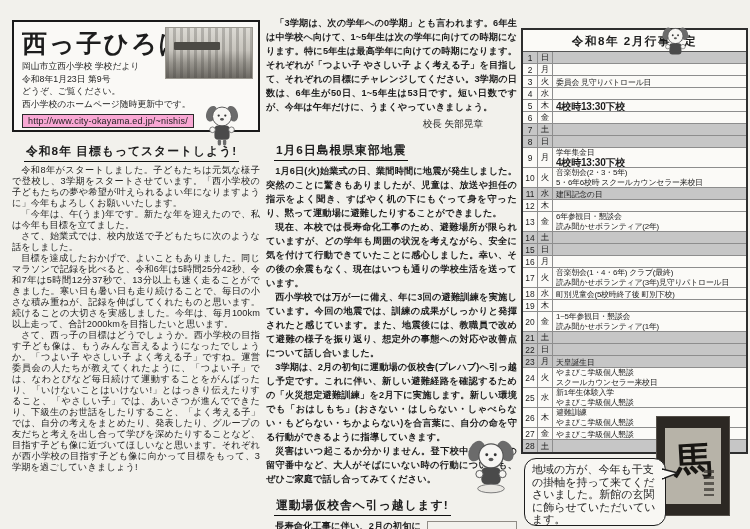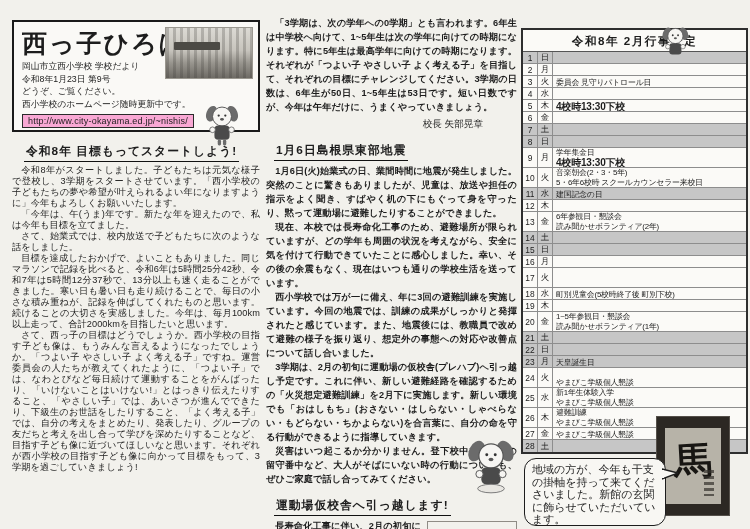--- a/index.html
+++ b/index.html
@@ -296,20 +296,24 @@
           <div class="cal-c"></div>
         </div>
         <div class="cal-row single">
           <div class="cal-d">16</div>
           <div class="cal-w">月</div>
           <div class="cal-c"></div>
         </div>
         <div class="cal-row double">
           <div class="cal-d">17</div>
           <div class="cal-w">火</div>
+          <div class="cal-c">
+            <div>音楽朝会(1・4・6年) クラブ(最終)</div>
+            <div>読み聞かせボランティア(3年)見守りパトロール日</div>
+          </div>
         </div>
         <div class="cal-row single">
           <div class="cal-d">18</div>
           <div class="cal-w">水</div>
           <div class="cal-c">
             <div>町別児童会(5校時終了後 町別下校)</div>
           </div>
         </div>
         <div class="cal-row single">
           <div class="cal-d">19</div>
@@ -339,20 +343,21 @@
           <div class="cal-w">月</div>
           <div class="cal-c">
             <div>天皇誕生日</div>
           </div>
         </div>
         <div class="cal-row double">
           <div class="cal-d">24</div>
           <div class="cal-w">火</div>
           <div class="cal-c">
             <div>やまびこ学級個人懇談</div>
+            <div>スクールカウンセラー来校日</div>
           </div>
         </div>
         <div class="cal-row double">
           <div class="cal-d">25</div>
           <div class="cal-w">水</div>
           <div class="cal-c">
             <div>新1年生体験入学</div>
             <div>やまびこ学級個人懇談</div>
           </div>
         </div>

